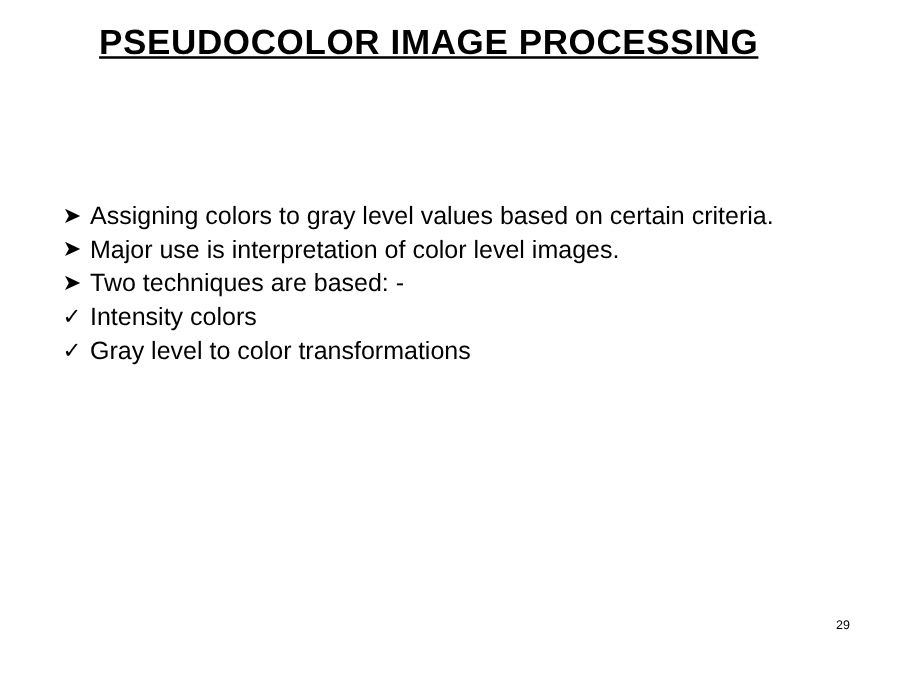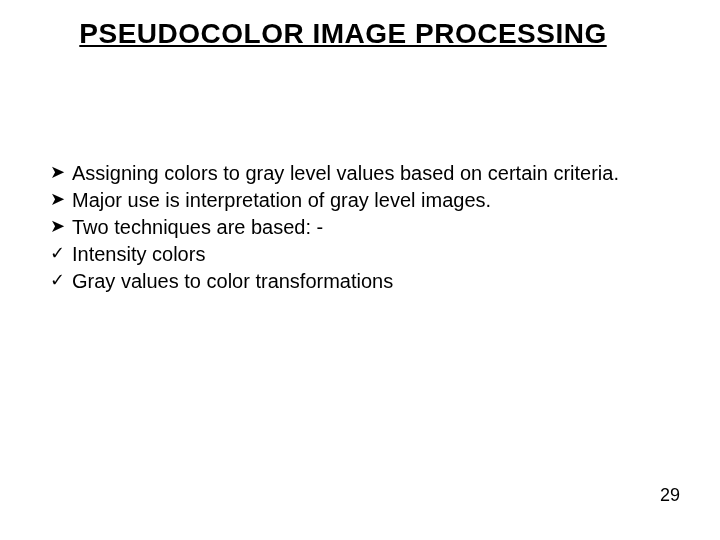--- a/index.html
+++ b/index.html
@@ -49,56 +49,56 @@
     text-align: left;
     font-size: 18px;
   }
   .text {
     flex: 1;
   }
   .pagenum {
     position: absolute;
     right: 40px;
     bottom: 34px;
-    font-size: 18px;
+    font-size: 10px;
   }
 </style>
 </head>
 <body>
 
 <div class="slide">
 
   <div class="title">
     <span>PSEUDOCOLOR IMAGE PROCESSING</span>
   </div>
 
   <div class="content">
 
     <div class="row">
       <div class="bullet">➤</div>
       <div class="text">Assigning colors to gray level values based on certain criteria.</div>
     </div>
 
     <div class="row">
       <div class="bullet">➤</div>
-      <div class="text">Major use is interpretation of gray level images.</div>
+      <div class="text">Major use is interpretation of color level images.</div>
     </div>
 
     <div class="row">
       <div class="bullet">➤</div>
       <div class="text">Two techniques are based: -</div>
     </div>
 
     <div class="row">
       <div class="bullet">✓</div>
       <div class="text">Intensity colors</div>
     </div>
 
     <div class="row">
       <div class="bullet">✓</div>
-      <div class="text">Gray values to color transformations</div>
+      <div class="text">Gray level to color transformations</div>
     </div>
 
   </div>
 
   <div class="pagenum">29</div>
 
 </div>
 
 </body></html>

